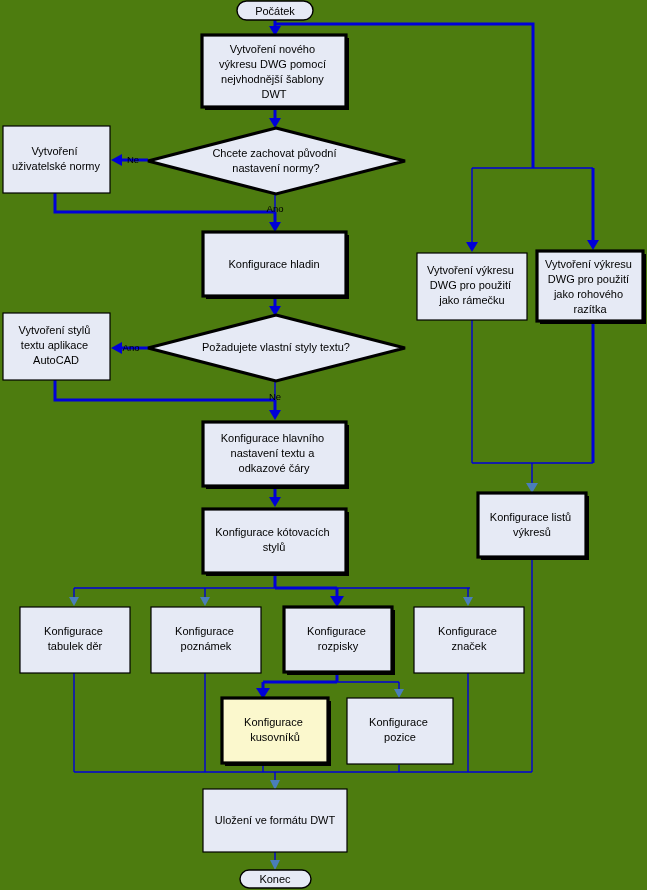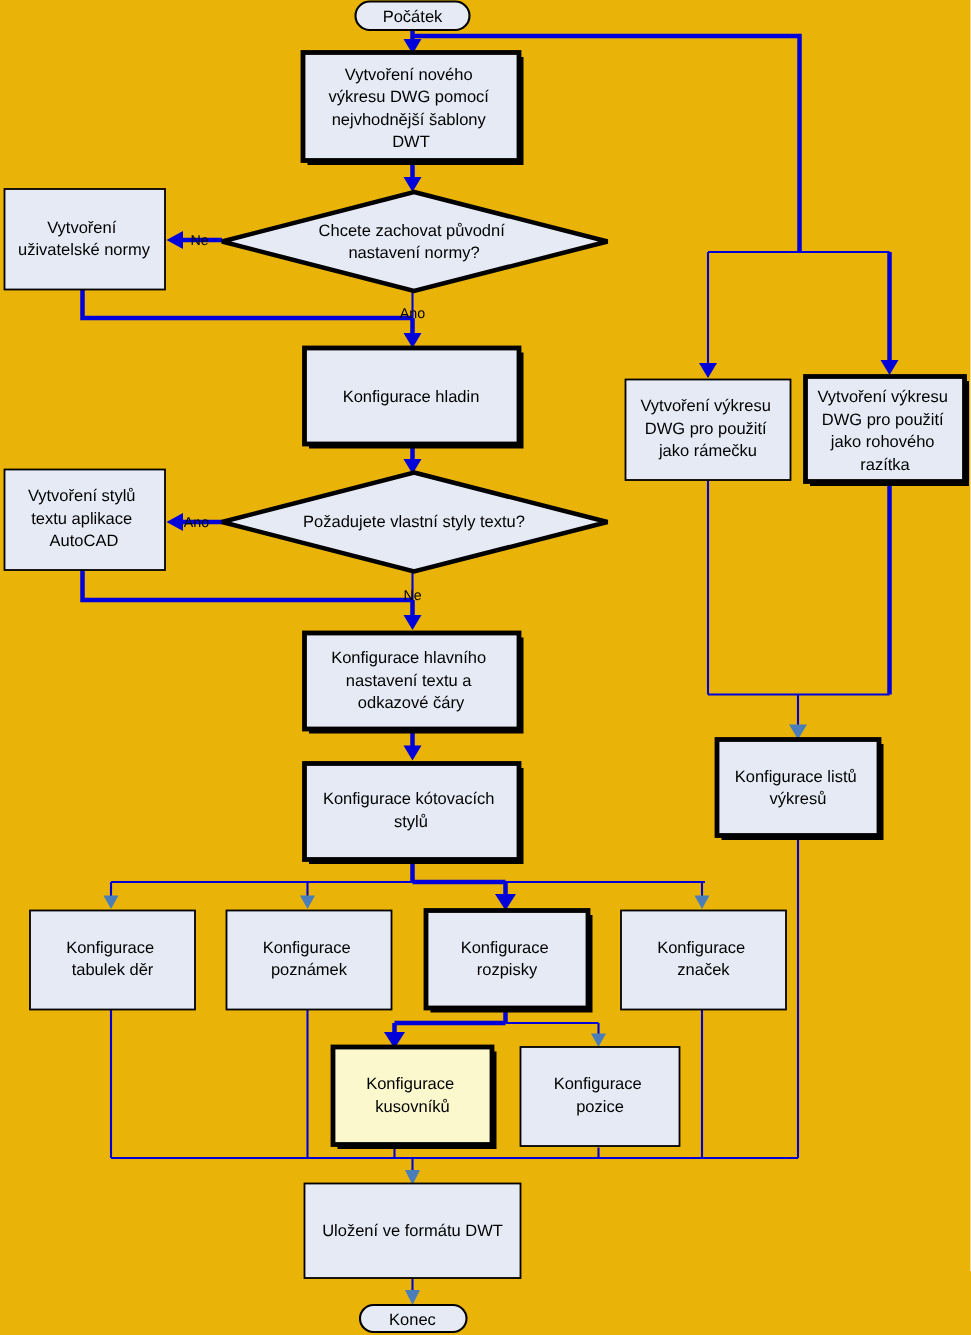--- a/index.html
+++ b/index.html
@@ -8,21 +8,21 @@
     padding: 0;
     background: #ffffff;
   }
   body {
     font-family: "Liberation Sans", sans-serif;
   }
   #flow-root {
     position: relative;
     width: 647px;
     height: 890px;
-    background: #eab308;
+    background: #4d7c0f;
     overflow: hidden;
   }
   svg#flow-svg {
     position: absolute;
     left: 0;
     top: 0;
     width: 647px;
     height: 890px;
     display: block;
   }

